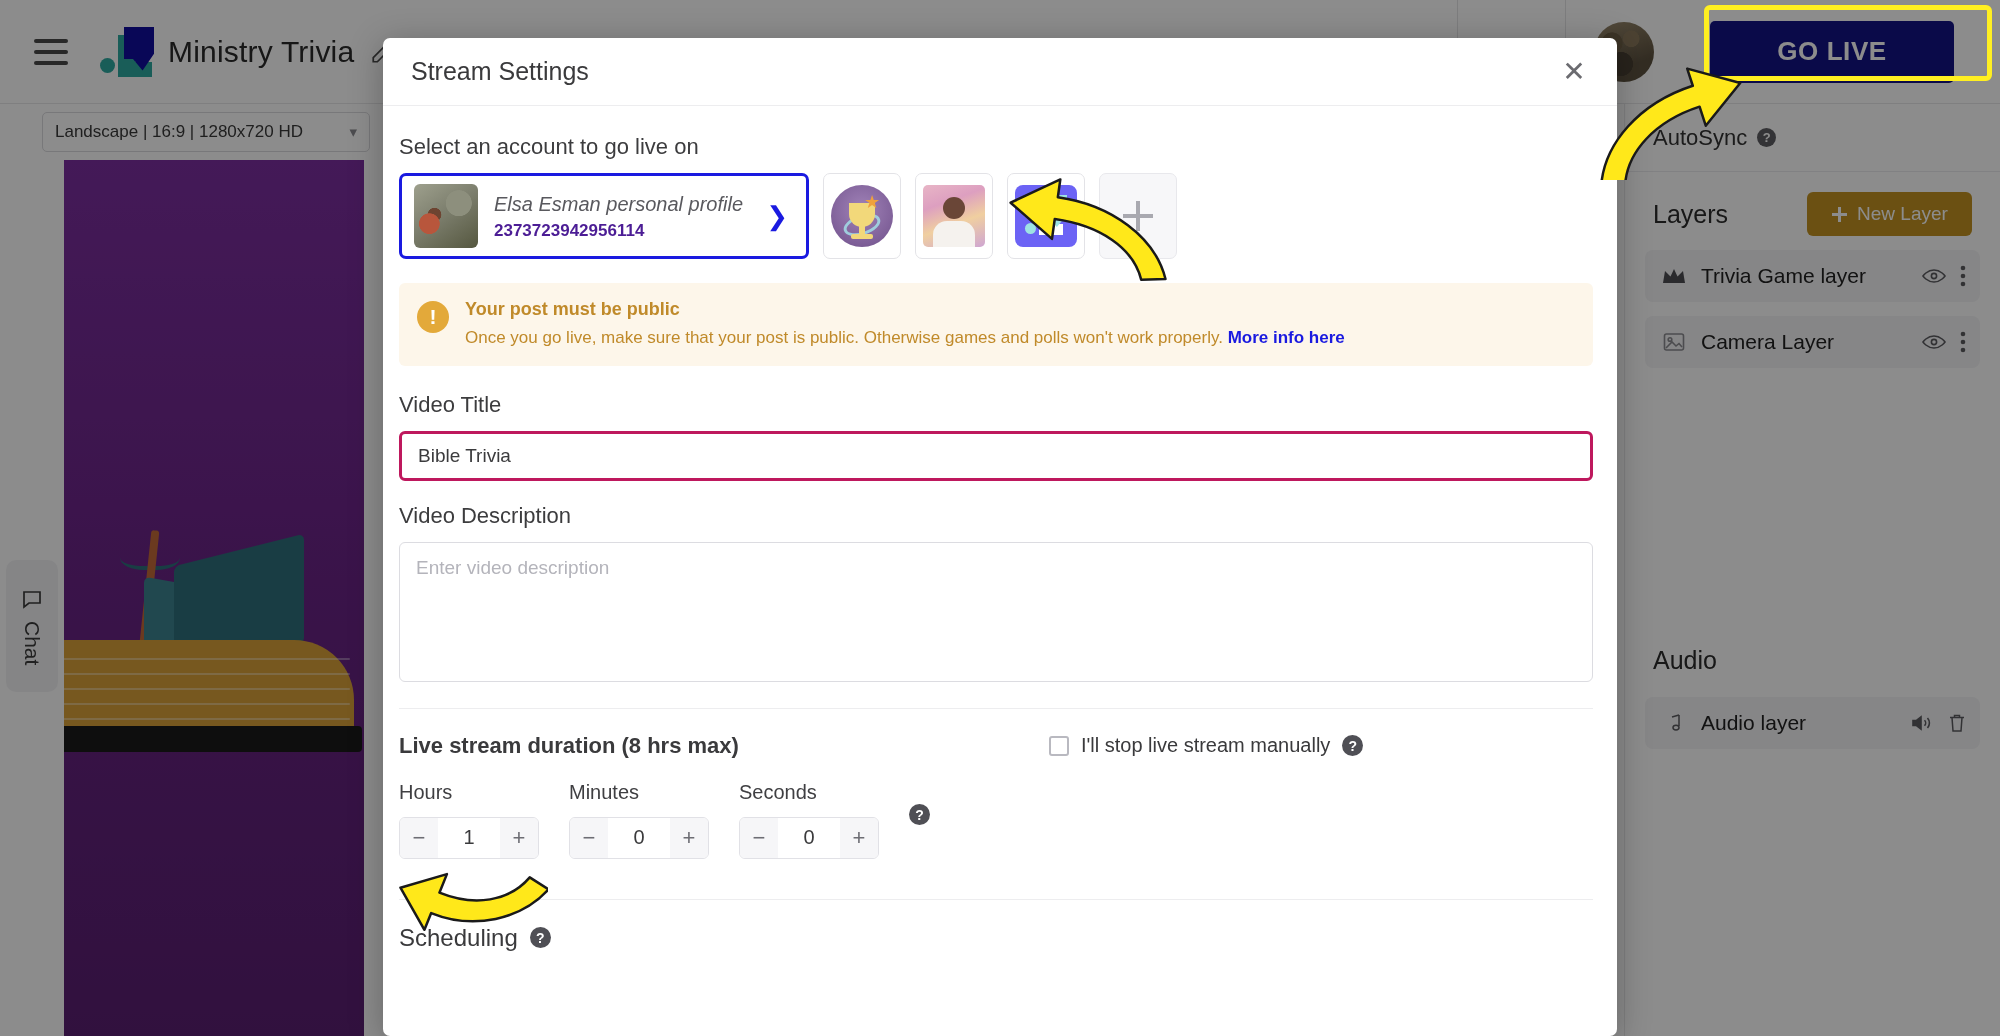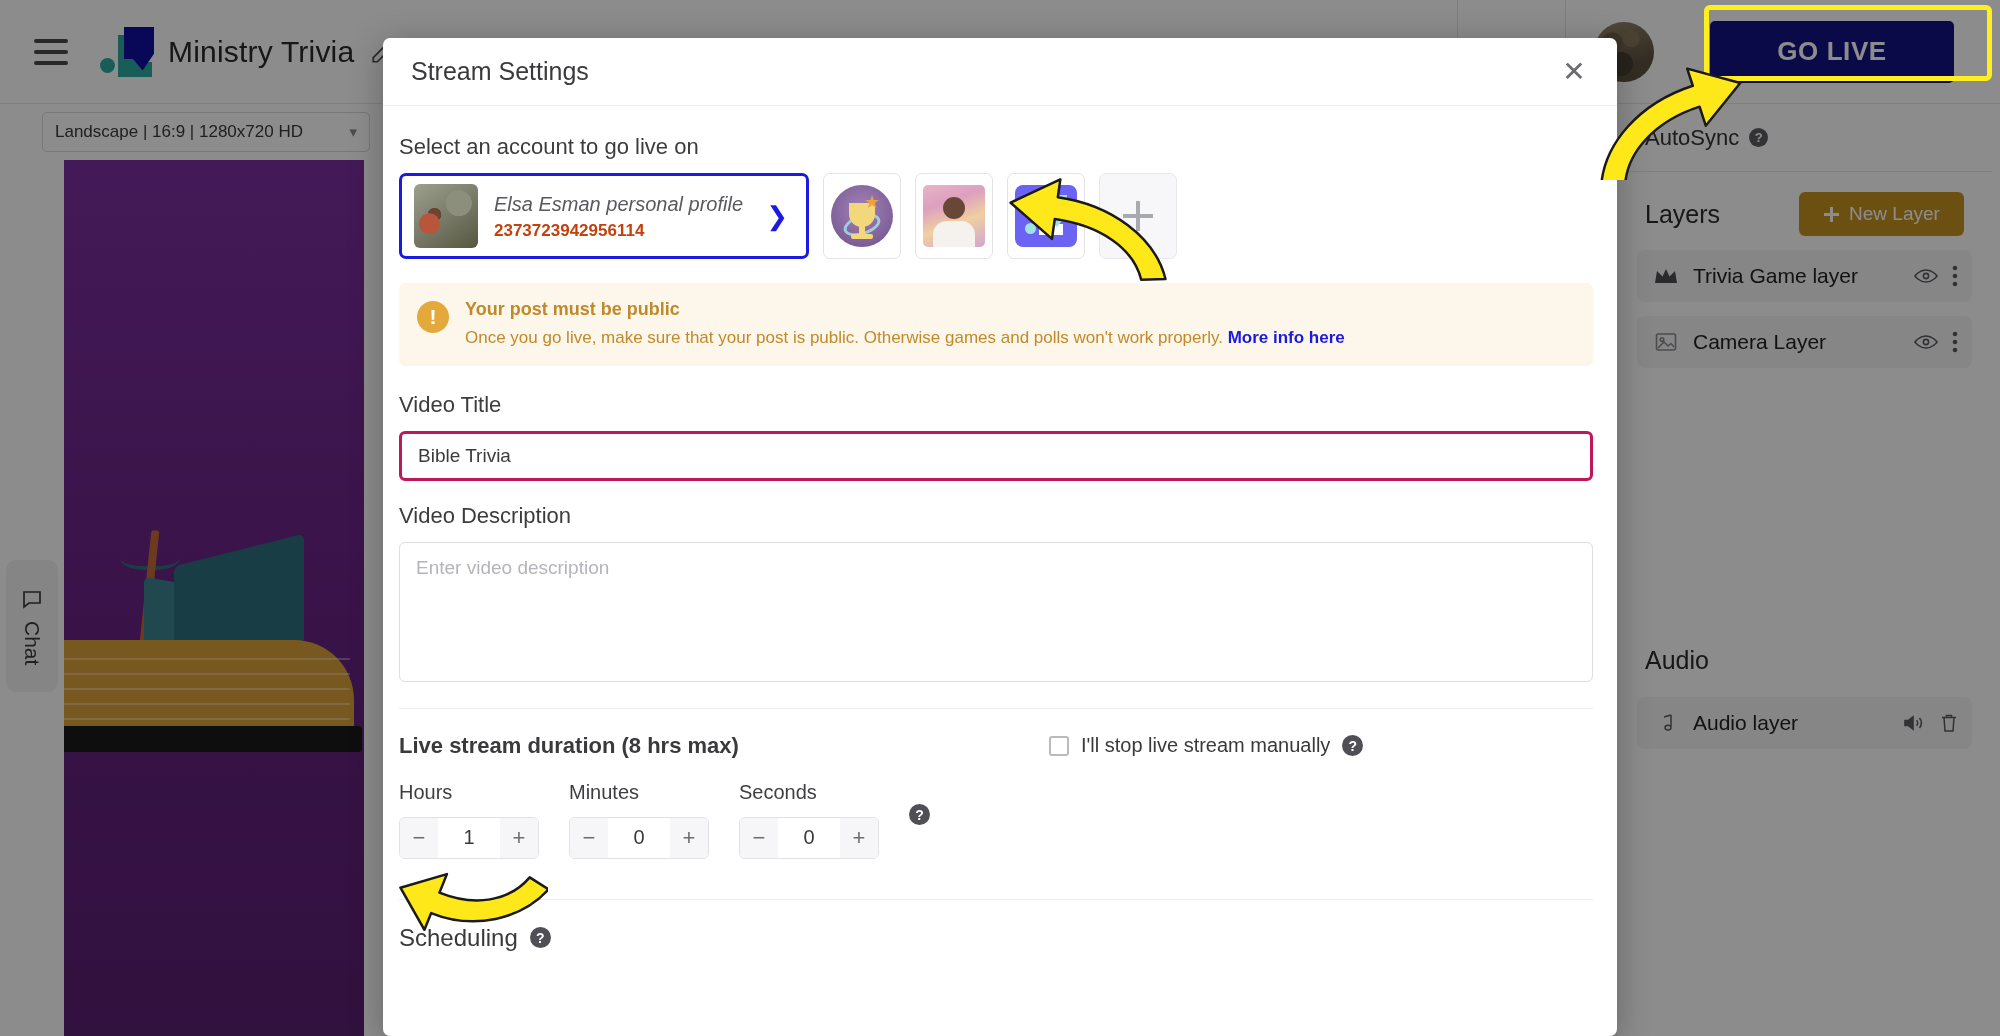--- a/index.html
+++ b/index.html
@@ -92,21 +92,21 @@
   .chat-rail { position: absolute; left: 0; top: 160px; width: 64px; bottom: 0; background: #ffffff; }
   .chat-tab {
     position: absolute; top: 400px; left: 6px; width: 52px; height: 132px;
     background: #f3f3f5; border-radius: 10px;
     display: flex; flex-direction: column; align-items: center; justify-content: center;
     cursor: pointer;
   }
   .chat-tab .label { writing-mode: vertical-rl; font-size: 21px; color: #3b3b3b; margin-top: 6px; }
 
   
-  .right-panel { position: absolute; top: 104px; right: 8px; width: 376px; bottom: 0;
+  .right-panel { position: absolute; top: 104px; right: 0; width: 376px; bottom: 0;
      background: #ffffff; border-left: 1px solid #eaeaec; }
   .autosync-row { height: 68px; display: flex; align-items: center; padding-left: 28px;
      border-bottom: 1px solid #ececee; }
   .autosync-row .txt { font-size: 22px; color: #333; }
   .q-badge { display:inline-flex; align-items:center; justify-content:center;
      width: 19px; height: 19px; border-radius: 50%; background: #5e5e63; color:#fff;
      font-size: 13px; font-weight: 700; margin-left: 10px; cursor: pointer; }
   .panel-section-head { display: flex; align-items: center; padding: 20px 28px 0 28px; }
   .panel-section-head .title { font-size: 25px; color: #2c2c2c; }
   .new-layer-btn {
@@ -170,21 +170,21 @@
   .acct-thumb {
     width: 64px; height: 64px; border-radius: 6px; flex: 0 0 64px;
     background:
       radial-gradient(circle at 24% 62%, #b8563c 0 16%, transparent 17%),
       radial-gradient(circle at 32% 48%, #6d4431 0 12%, transparent 13%),
       radial-gradient(circle at 70% 30%, #8d8f7d 0 20%, transparent 21%),
       linear-gradient(145deg,#9ea08d 0%, #7d7f6e 45%, #55573f 100%);
   }
   .acct-meta { margin-left: 16px; }
   .acct-name { font-size: 20px; color: #59595e; line-height: 1.25; font-style: italic; }
-  .acct-id { font-size: 17px; color: #c2410c; font-weight: 700; margin-top: 4px; }
+  .acct-id { font-size: 17px; color: #4c1d95; font-weight: 700; margin-top: 4px; }
   .acct-caret { margin-left: auto; color: #1a1ae0; font-size: 26px; padding-right: 6px; }
 
   .acct-tile {
     width: 78px; height: 86px; border: 1px solid #e3e3e7; border-radius: 7px;
     display: flex; align-items: center; justify-content: center; cursor: pointer; background:#fff;
   }
   .tile-trophy {
     width: 62px; height: 62px; border-radius: 50%;
     background: radial-gradient(circle at 50% 40%, #a183b8 0%, #7e5f98 70%, #6b4d85 100%);
     position: relative; overflow: hidden;

